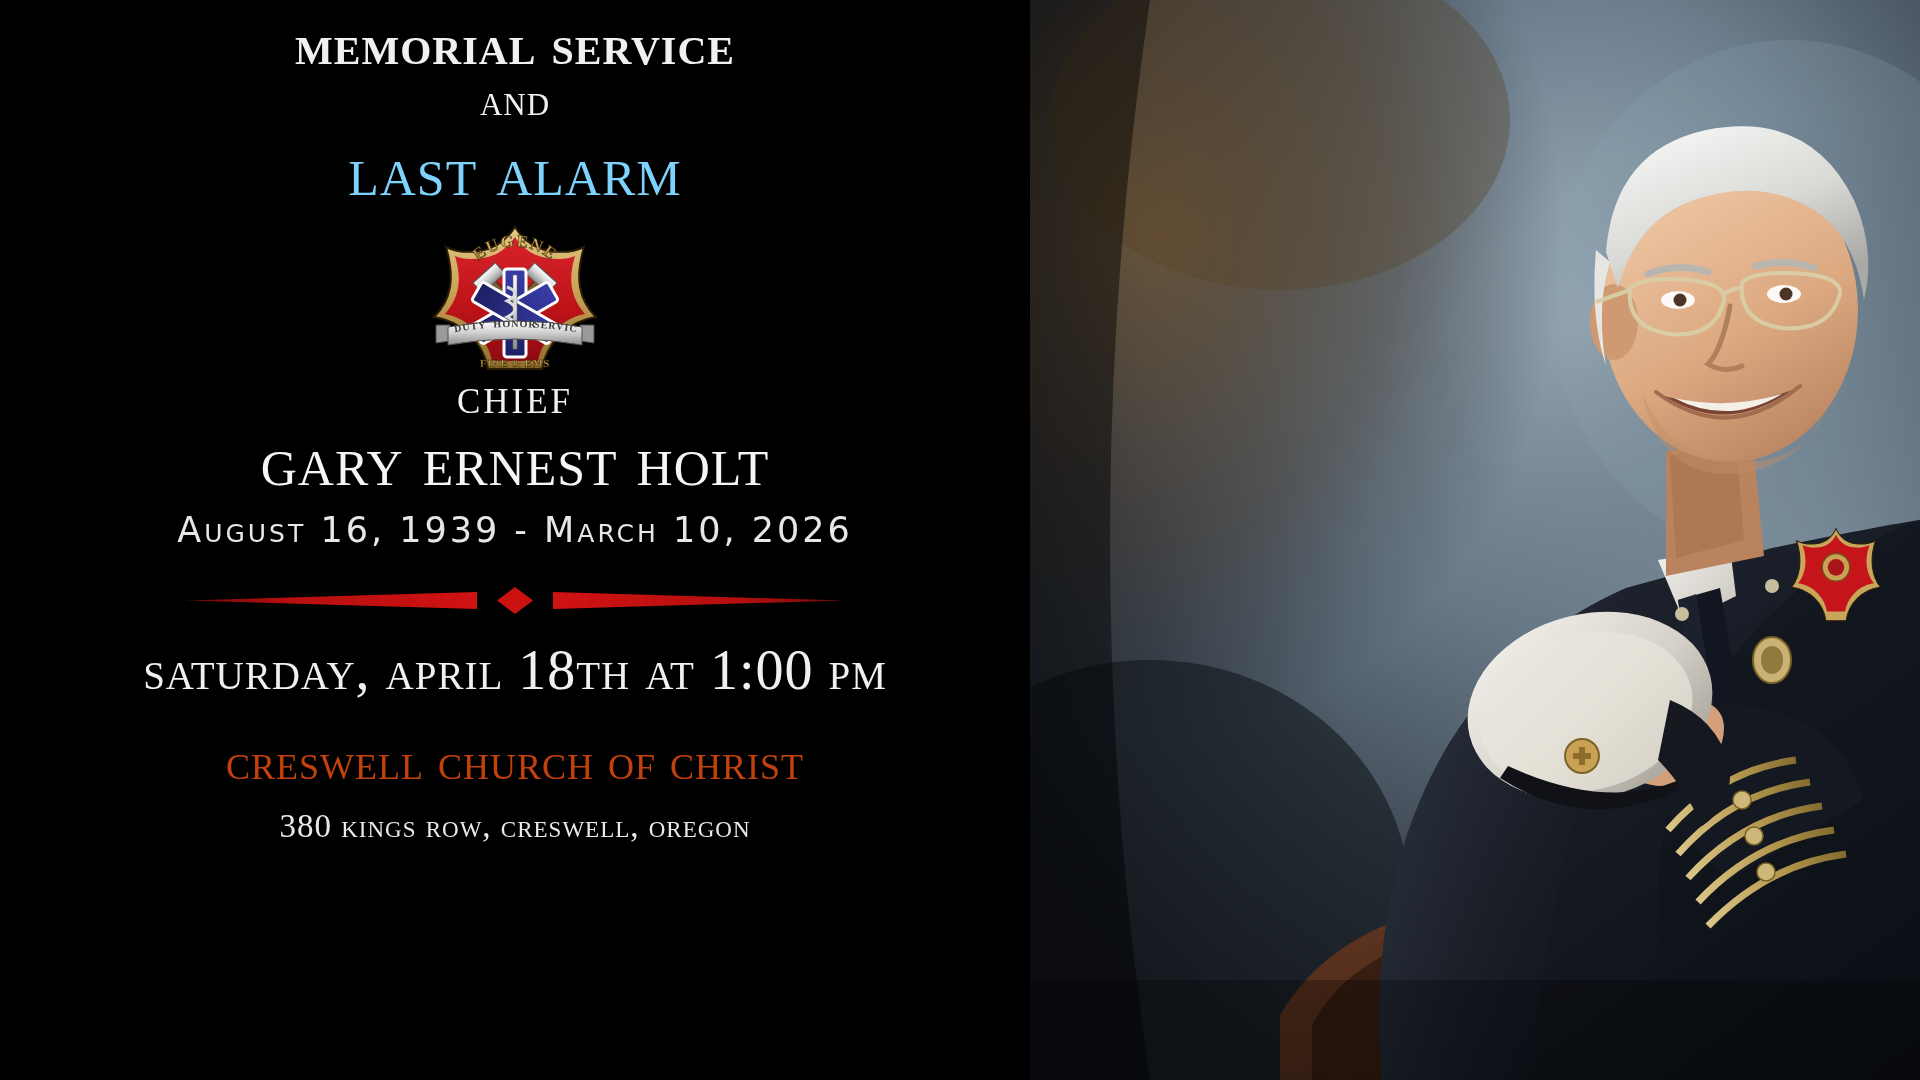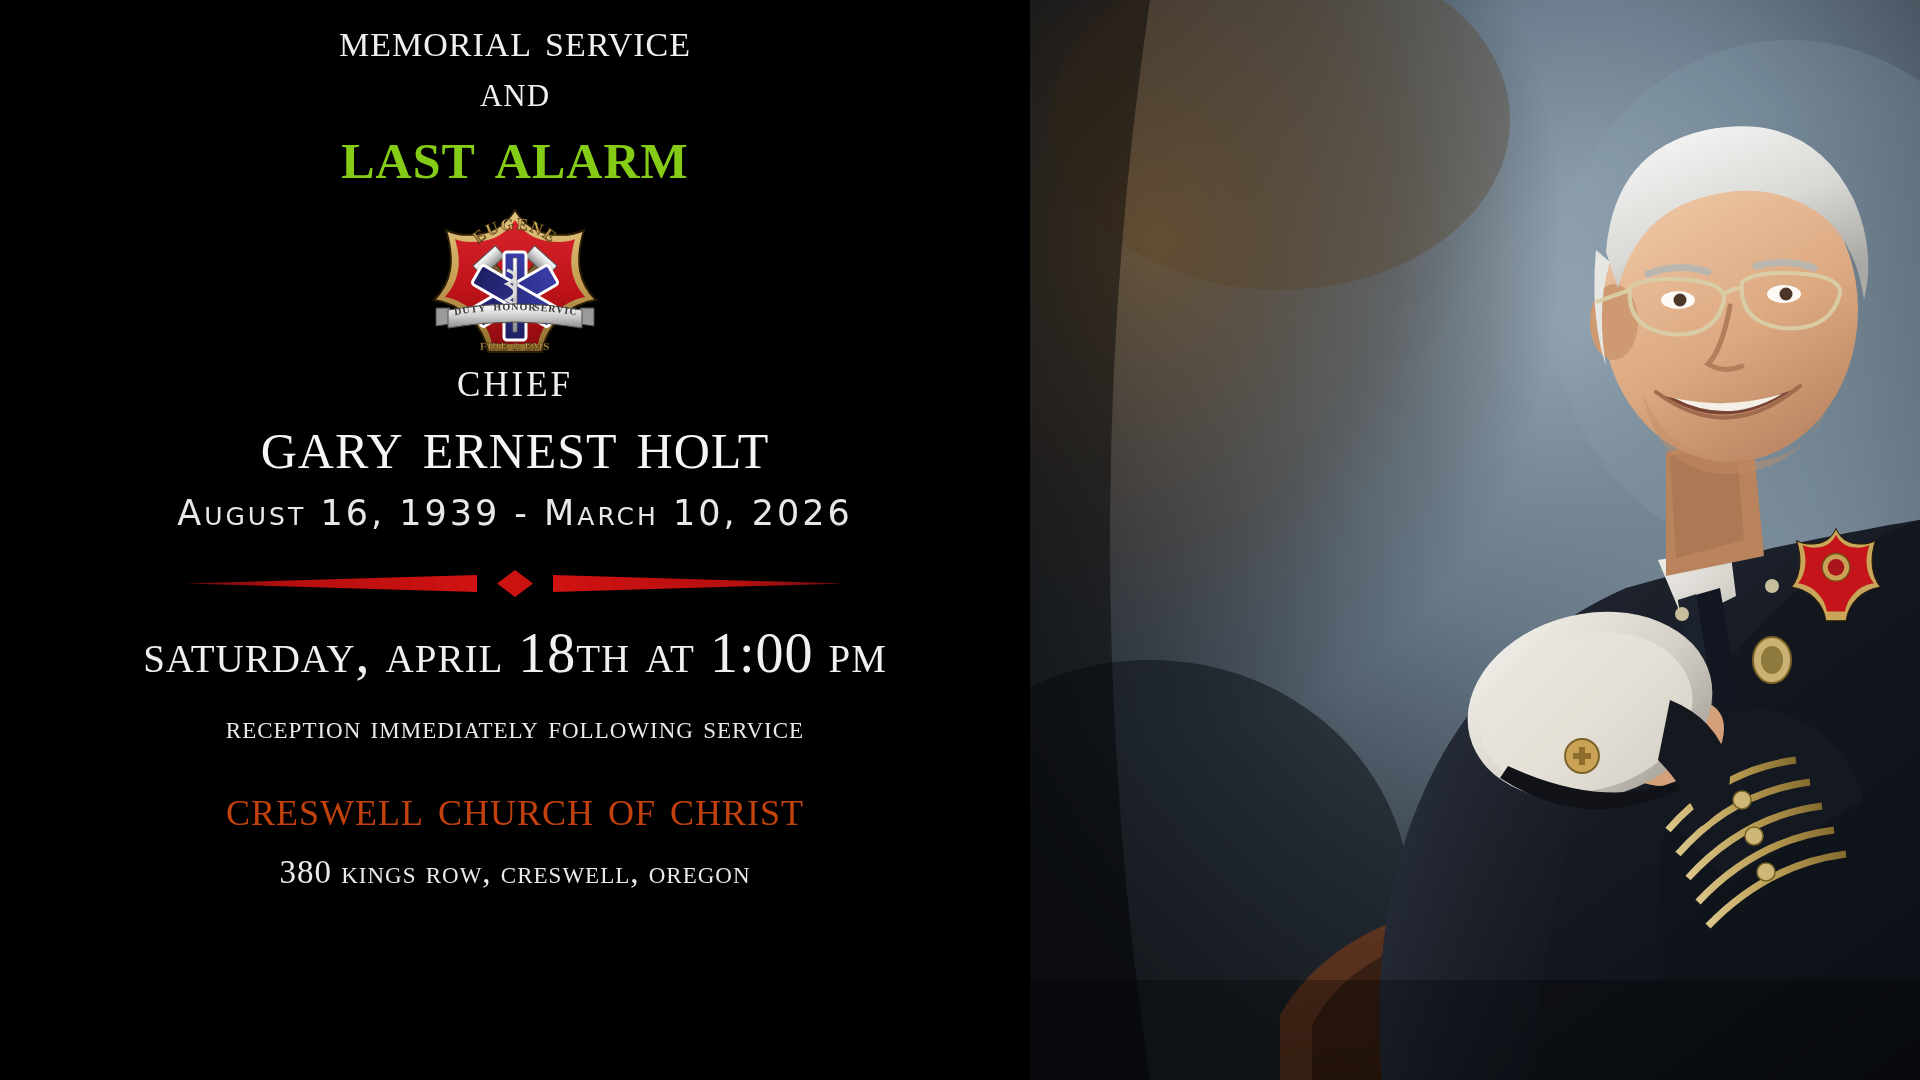--- a/index.html
+++ b/index.html
@@ -36,45 +36,45 @@
   }
 
   .sc {
     font-variant: small-caps;
     text-transform: lowercase;
   }
   .sc::first-letter { }
 
   .headline-main {
     color: #f2f0ee;
-    font-size: 48px;
-    line-height: 1.0;
-    letter-spacing: 1px;
-    font-weight: 400;
+    font-size: 57px;
+    line-height: 1.0;
+    letter-spacing: 1px;
+    font-weight: 700;
     text-align: center;
     margin-top: 16px;
     white-space: nowrap;
   }
   .headline-and {
     color: #f2f0ee;
     font-size: 44px;
     line-height: 1.0;
     letter-spacing: 1px;
     font-weight: 400;
     text-align: left;
     margin-top: 6px;
   }
   .headline-alarm {
-    color: #84cc16;
+    color: #7dd3fc;
     font-size: 72px;
     line-height: 1.0;
     letter-spacing: 1px;
-    font-weight: 700;
-    text-align: center;
-    margin-top: 4px;
+    font-weight: 400;
+    text-align: center;
+    margin-top: 12px;
     white-space: nowrap;
   }
 
   
   .badge-wrap {
     margin-top: 14px;
     width: 190px;
     height: 150px;
     position: relative;
   }
@@ -301,21 +301,20 @@
             <stop offset="100%" stop-color="#6a0a0a"></stop>
           </linearGradient>
         </defs>
         <path d="M 0 18.5 L 292 10 L 292 27 Z" fill="url(#divL)"></path>
         <path d="M 660 18.5 L 368 10 L 368 27 Z" fill="url(#divR)"></path>
         <path d="M 330 5 L 348 18.5 L 330 32 L 312 18.5 Z" fill="#cc1111"></path>
       </svg>
     </div>
 
     <div class="event-datetime sc">Saturday, April 18th at 1:00 pm</div>
-    <div class="event-reception sc">Reception immediately following Service</div>
     <div class="venue-name sc">Creswell Church of Christ</div>
     <div class="venue-address sc">380 Kings Row, Creswell, Oregon</div>
   </div>
 
   <div class="photo-panel">
     <svg width="890" height="1080" viewBox="0 0 890 1080" xmlns="http://www.w3.org/2000/svg">
       <defs>
         <radialGradient id="bgGlow" cx="62%" cy="30%" r="78%">
           <stop offset="0%" stop-color="#9fb0bd"></stop>
           <stop offset="38%" stop-color="#6d7f8e"></stop>

